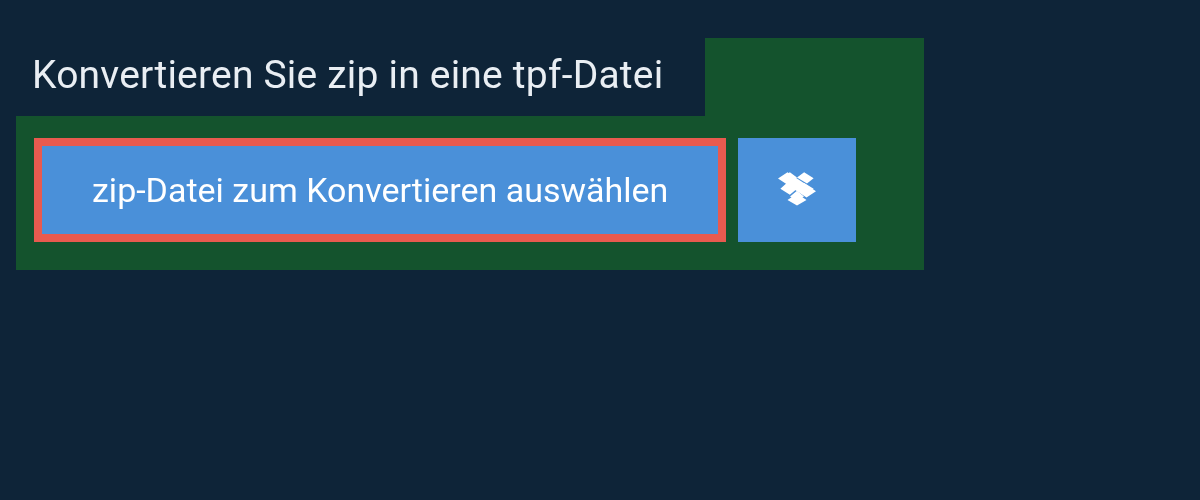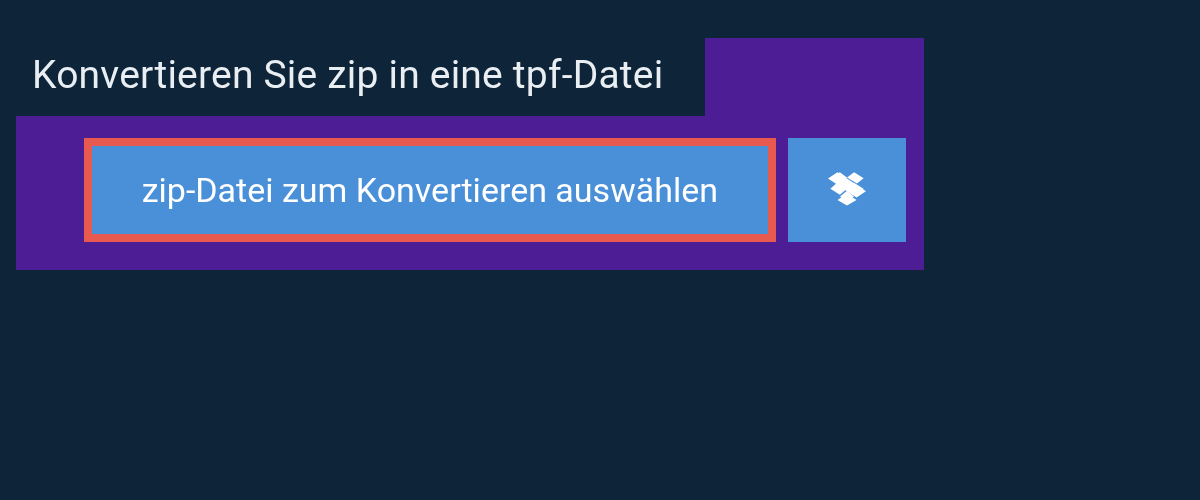--- a/index.html
+++ b/index.html
@@ -8,21 +8,21 @@
       box-sizing: border-box;
     }
     body {
       width: 1200px;
       height: 500px;
       background: #0e2438;
       font-family: -apple-system, BlinkMacSystemFont, "Segoe UI", Roboto, Helvetica, Arial, sans-serif;
       overflow: hidden;
     }
     .panel {
-      background: #4c1d95;
+      background: #14532d;
       width: 908px;
       margin-top: 38px;
       margin-left: 16px;
       padding-bottom: 28px;
     }
     .title-bar {
       background: #0e2438;
       display: inline-block;
       padding: 14px 42px 18px 16px;
     }
@@ -30,21 +30,20 @@
       color: #e9eef3;
       font-size: 39px;
       font-weight: 400;
       letter-spacing: 0.2px;
     }
     .button-row {
       display: flex;
       gap: 12px;
       padding: 22px 18px 0 18px;
       align-items: stretch;
-      justify-content: flex-end;
     }
     .select-file-btn {
       background: #4a90d9;
       border: 8px solid #e85a4f;
       color: #ffffff;
       font-size: 34px;
       font-weight: 400;
       padding: 24px 50px;
       cursor: pointer;
       display: flex;

